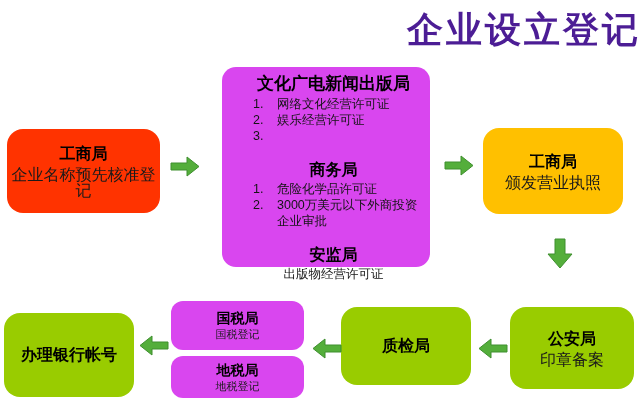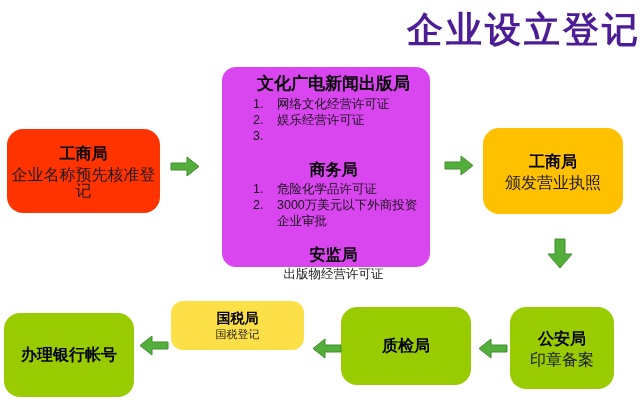--- a/index.html
+++ b/index.html
@@ -21,21 +21,21 @@
     display:flex;flex-direction:column;
     align-items:center;justify-content:center;
     text-align:center;color:#111;
     box-sizing:border-box;
   }
   .box-heading{font-size:16px;font-weight:bold;line-height:20px;color:#000;}
   .box-sub{font-size:16px;line-height:16px;margin-top:3px;color:#1a1a1a;}
   .red{background:#FF3300;border-radius:16px;}
   .yellow{background:#FFC000;border-radius:16px;}
   .green{background:#99CC00;border-radius:16px;}
-  .green-sm{background:#fde047;border-radius:12px;}
+  .green-sm{background:#d946ef;border-radius:12px;}
   .green-sm .box-heading{font-size:14px;line-height:17px;}
   .green-sm .box-sub{font-size:11px;line-height:13px;margin-top:1px;}
   .bank-box .box-heading{font-size:16px;}
 
   .center-box{
     background:#d946ef;border-radius:14px;
     justify-content:flex-start;
     padding:5px 8px 4px 23px;
   }
   .c-heading{font-size:16px;font-weight:bold;line-height:22px;color:#000;width:100%;text-align:center;}
@@ -108,21 +108,21 @@
     <div class="box-heading">工商局</div>
     <div class="box-sub">颁发营业执照</div>
   </div>
 
   <div class="arrow" style="left:547px;top:238px;">
     <svg width="26" height="31" viewBox="0 0 26 31">
       <polygon points="8,1 18,1 18,16 25,16 13,30 1,16 8,16" fill="#54AE3B" stroke="#3F8F2F" stroke-width="1"></polygon>
     </svg>
   </div>
 
-  <div class="box green" style="left:510px;top:307px;width:104px;height:82px;">
+  <div class="box green" style="left:510px;top:307px;width:124px;height:82px;">
     <div class="box-heading">公安局</div>
     <div class="box-sub">印章备案</div>
   </div>
 
   <div class="arrow" style="left:478px;top:338px;">
     <svg width="30" height="21" viewBox="0 0 30 21">
       <polygon points="29,7 13,7 13,1 1,10.5 13,20 13,14 29,14" fill="#54AE3B" stroke="#3F8F2F" stroke-width="1"></polygon>
     </svg>
   </div>
 
@@ -134,20 +134,24 @@
     <svg width="30" height="21" viewBox="0 0 30 21">
       <polygon points="29,7 13,7 13,1 1,10.5 13,20 13,14 29,14" fill="#54AE3B" stroke="#3F8F2F" stroke-width="1"></polygon>
     </svg>
   </div>
 
   <div class="box green-sm" style="left:171px;top:301px;width:133px;height:49px;">
     <div class="box-heading">国税局</div>
     <div class="box-sub">国税登记</div>
   </div>
 
+  <div class="box green-sm" style="left:171px;top:356px;width:133px;height:42px;">
+    <div class="box-heading">地税局</div>
+    <div class="box-sub">地税登记</div>
+  </div>
 
   <div class="arrow" style="left:139px;top:335px;">
     <svg width="30" height="21" viewBox="0 0 30 21">
       <polygon points="29,7 13,7 13,1 1,10.5 13,20 13,14 29,14" fill="#54AE3B" stroke="#3F8F2F" stroke-width="1"></polygon>
     </svg>
   </div>
 
   <div class="box green bank-box" style="left:4px;top:313px;width:130px;height:84px;">
     <div class="box-heading">办理银行帐号</div>
   </div>

